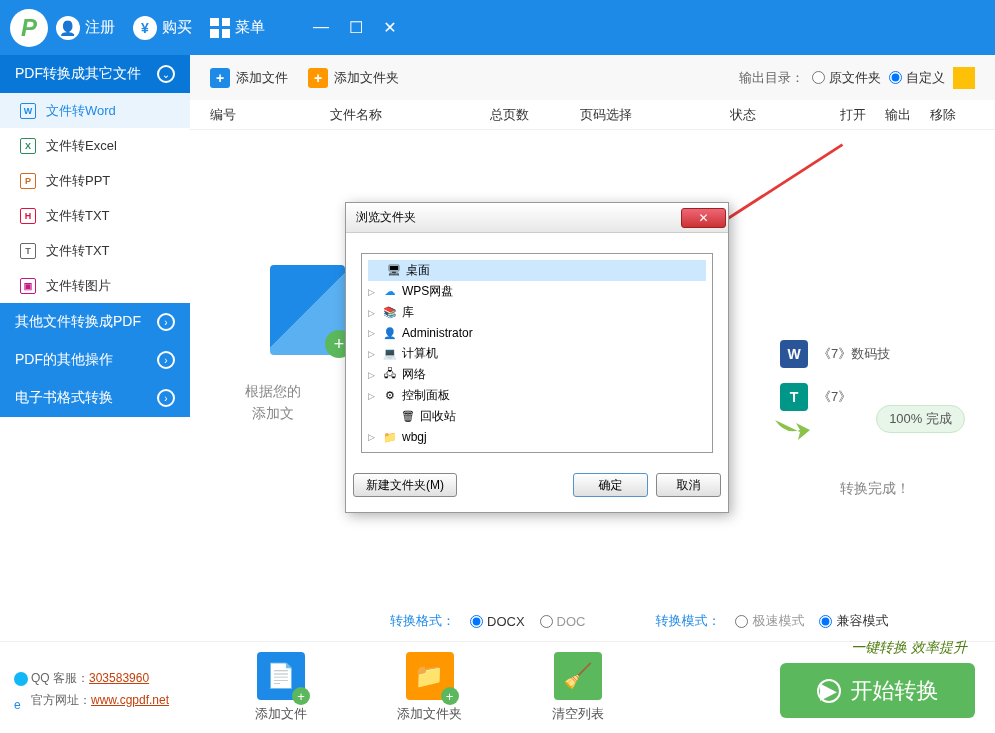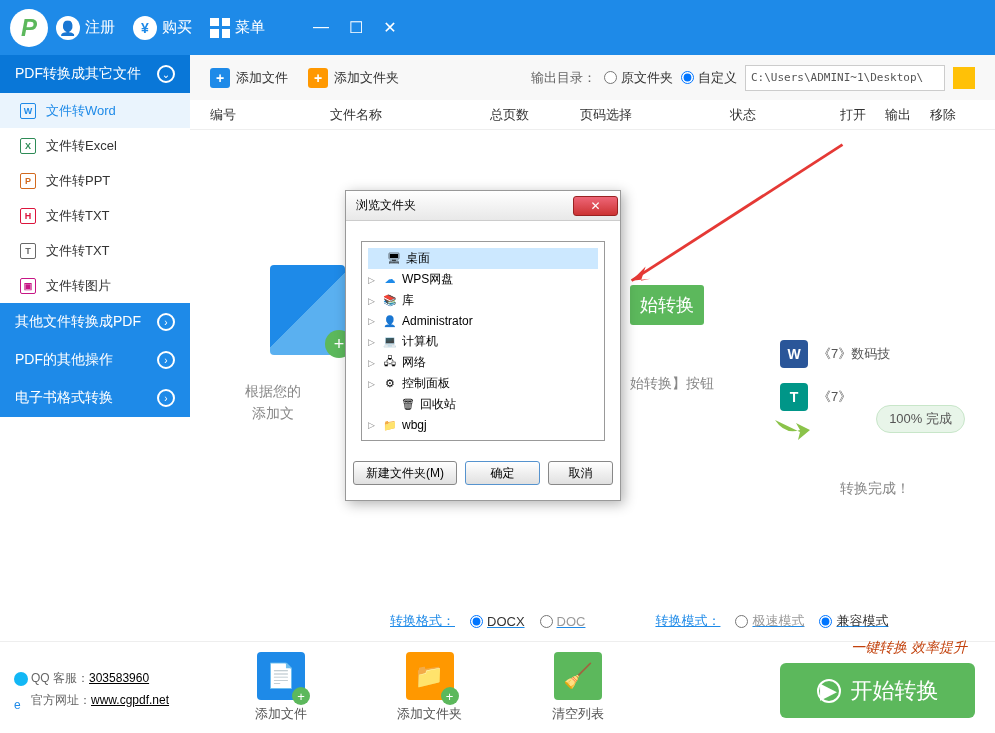--- a/index.html
+++ b/index.html
@@ -61,38 +61,38 @@
 .btn-hint { position: absolute; left: 440px; top: 245px; color: #888; font-size: 14px; }
 .res-area { position: absolute; right: 35px; top: 210px; width: 180px; }
 .res-item { display: flex; align-items: center; gap: 10px; margin-bottom: 15px; }
 .res-icon { width: 28px; height: 28px; border-radius: 4px; display: flex; align-items: center; justify-content: center; color: #fff; font-weight: bold; font-size: 14px; }
 .res-text { font-size: 13px; color: #555; }
 .prog-pill { position: absolute; right: 30px; top: 275px; background: #E8F5E9; border: 1px solid #C8E6C9; border-radius: 15px; padding: 4px 12px; font-size: 13px; color: #555; }
 .done-text { position: absolute; right: 85px; top: 350px; color: #888; font-size: 14px; }
 .green-arrow { position: absolute; right: 185px; top: 275px; width: 40px; height: 40px; }
 .red-arrow { position: absolute; left: 415px; top: 10px; width: 250px; height: 150px; pointer-events: none; }
 
-.fmt-bar { position: absolute; bottom: 10px; left: 200px; display: flex; align-items: center; gap: 15px; color: #1E8AE8; font-size: 13px; text-decoration: underline; }
+.fmt-bar { position: absolute; bottom: 10px; left: 200px; display: flex; align-items: center; gap: 15px; color: #1E8AE8; font-size: 13px; }
 .fmt-bar .gray { color: #999; }
 
 .footer { position: absolute; bottom: 0; left: 0; right: 0; height: 92px; border-top: 1px solid #eee; display: flex; align-items: center; padding: 0 20px; }
 .contact { position: absolute; left: 14px; bottom: 22px; font-size: 12px; color: #666; line-height: 22px; }
-.contact a { color: #000000; text-decoration: underline; }
+.contact a { color: #c2410c; text-decoration: underline; }
 .footer-acts { display: flex; gap: 90px; margin-left: 235px; }
 .footer-act { display: flex; flex-direction: column; align-items: center; gap: 5px; cursor: pointer; color: #555; font-size: 13px; }
 .big-icon { width: 48px; height: 48px; border-radius: 4px; display: flex; align-items: center; justify-content: center; color: #fff; font-size: 24px; position: relative; }
 .big-icon .corner-plus { position: absolute; right: -5px; bottom: -5px; width: 18px; height: 18px; background: #5CB85C; border-radius: 50%; color: #fff; font-size: 13px; display: flex; align-items: center; justify-content: center; }
 .blue-ic { background: #1E8AE8; }
 .orange-ic { background: #FF9800; }
 .green-ic { background: #5CB85C; }
 .start-btn { position: absolute; right: 20px; bottom: 15px; width: 195px; height: 55px; background: #5CB85C; border-radius: 6px; color: #fff; display: flex; align-items: center; justify-content: center; gap: 10px; font-size: 22px; cursor: pointer; }
 .play-circ { width: 24px; height: 24px; border: 2px solid #fff; border-radius: 50%; display: flex; align-items: center; justify-content: center; }
-.slogan { position: absolute; right: 28px; bottom: 76px; color: #c2410c; font-size: 14px; font-style: italic; }
-
-.dialog { position: absolute; left: 345px; top: 190px; width: 276px; background: #fff; border: 1px solid #999; box-shadow: 3px 3px 12px rgba(0,0,0,.3); }
+.slogan { position: absolute; right: 28px; bottom: 76px; color: #4d7c0f; font-size: 14px; font-style: italic; }
+
+.dialog { position: absolute; left: 345px; top: 202px; width: 384px; background: #fff; border: 1px solid #999; box-shadow: 3px 3px 12px rgba(0,0,0,.3); }
 .dlg-title { height: 30px; background: linear-gradient(#fff, #e8e8e8); border-bottom: 1px solid #ccc; display: flex; align-items: center; padding: 0 2px 0 10px; font-size: 12px; }
 .dlg-close { margin-left: auto; width: 45px; height: 20px; background: linear-gradient(#E67, #C33); border: 1px solid #922; border-radius: 3px; color: #fff; display: flex; align-items: center; justify-content: center; font-size: 12px; cursor: pointer; }
 .dlg-body { padding: 20px 15px 10px; }
 .tree { border: 1px solid #999; height: 200px; padding: 6px; overflow: auto; font-size: 12px; }
 .tree-item { display: flex; align-items: center; gap: 4px; padding: 2px 0; cursor: pointer; }
 .tree-item.sel { background: #CCE8FF; }
 .tree-item .tri { width: 10px; color: #888; font-size: 9px; }
 .tree-item .ind { width: 14px; }
 .ti-icon { width: 16px; height: 16px; display: flex; align-items: center; justify-content: center; font-size: 11px; }
 .dlg-btns { display: flex; gap: 8px; padding: 10px 7px 15px; }
@@ -193,21 +193,20 @@
         </div>
       <span class="out-label">输出目录：</span>
       <label class="radio-lbl">
           <input type="radio" name="od" style="">
           <span>原文件夹</span>
         </label>
       <label class="radio-lbl">
           <input type="radio" name="od" checked="" style="">
           <span>自定义</span>
         </label>
-      <input class="path-input" value="C:\Users\ADMINI~1\Desktop\" style="">
       <div class="folder-btn"></div>
     </div>
     <div class="col-header">
       <span>编号</span>
         <span>文件名称</span>
         <span>总页数</span>
         <span>页码选择</span>
         <span>状态</span>
         <span>打开</span>
         <span>输出</span>

